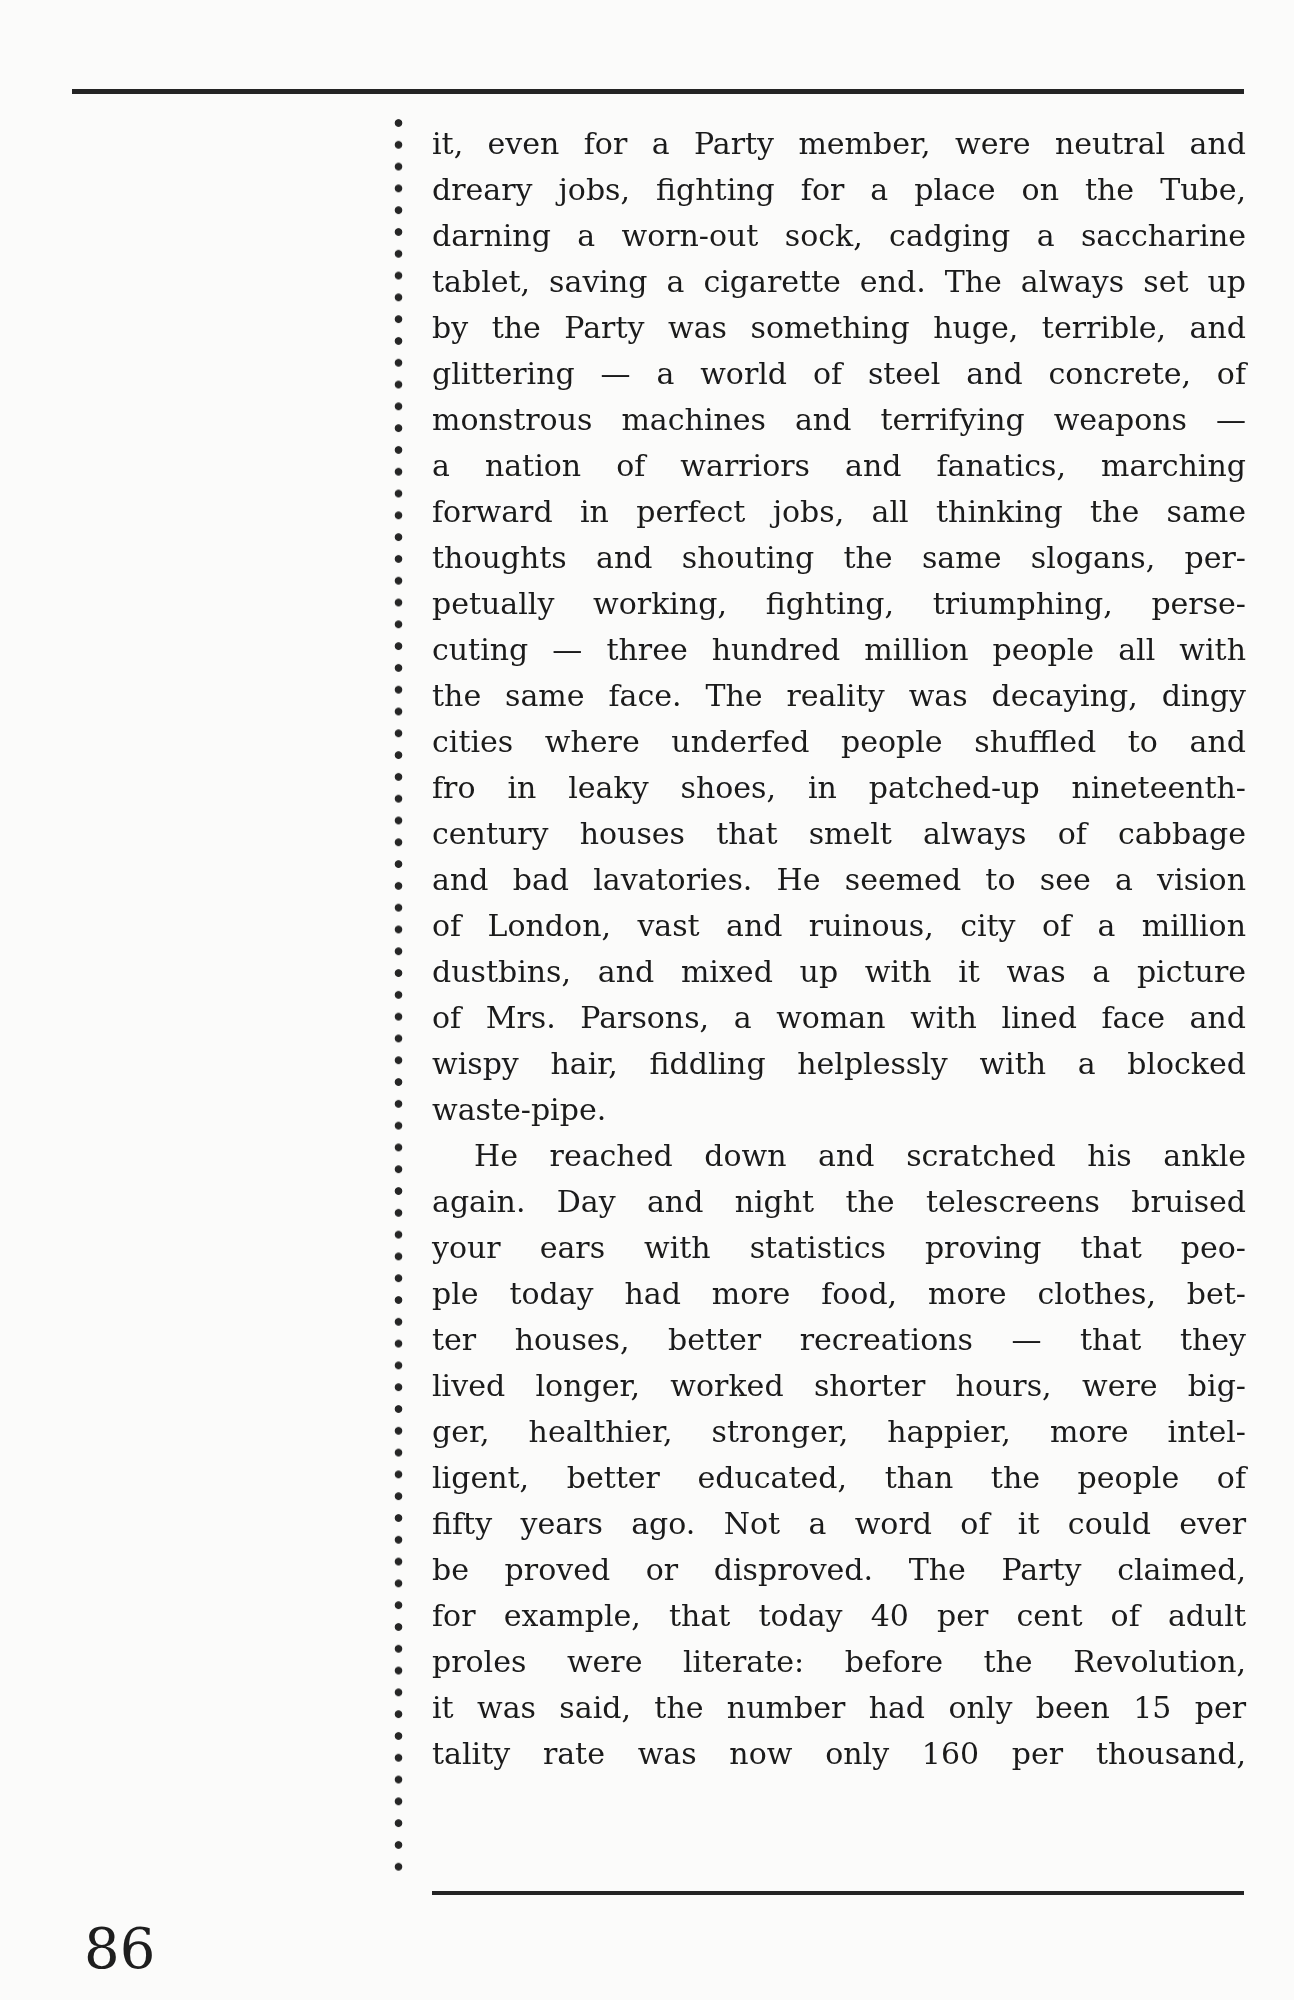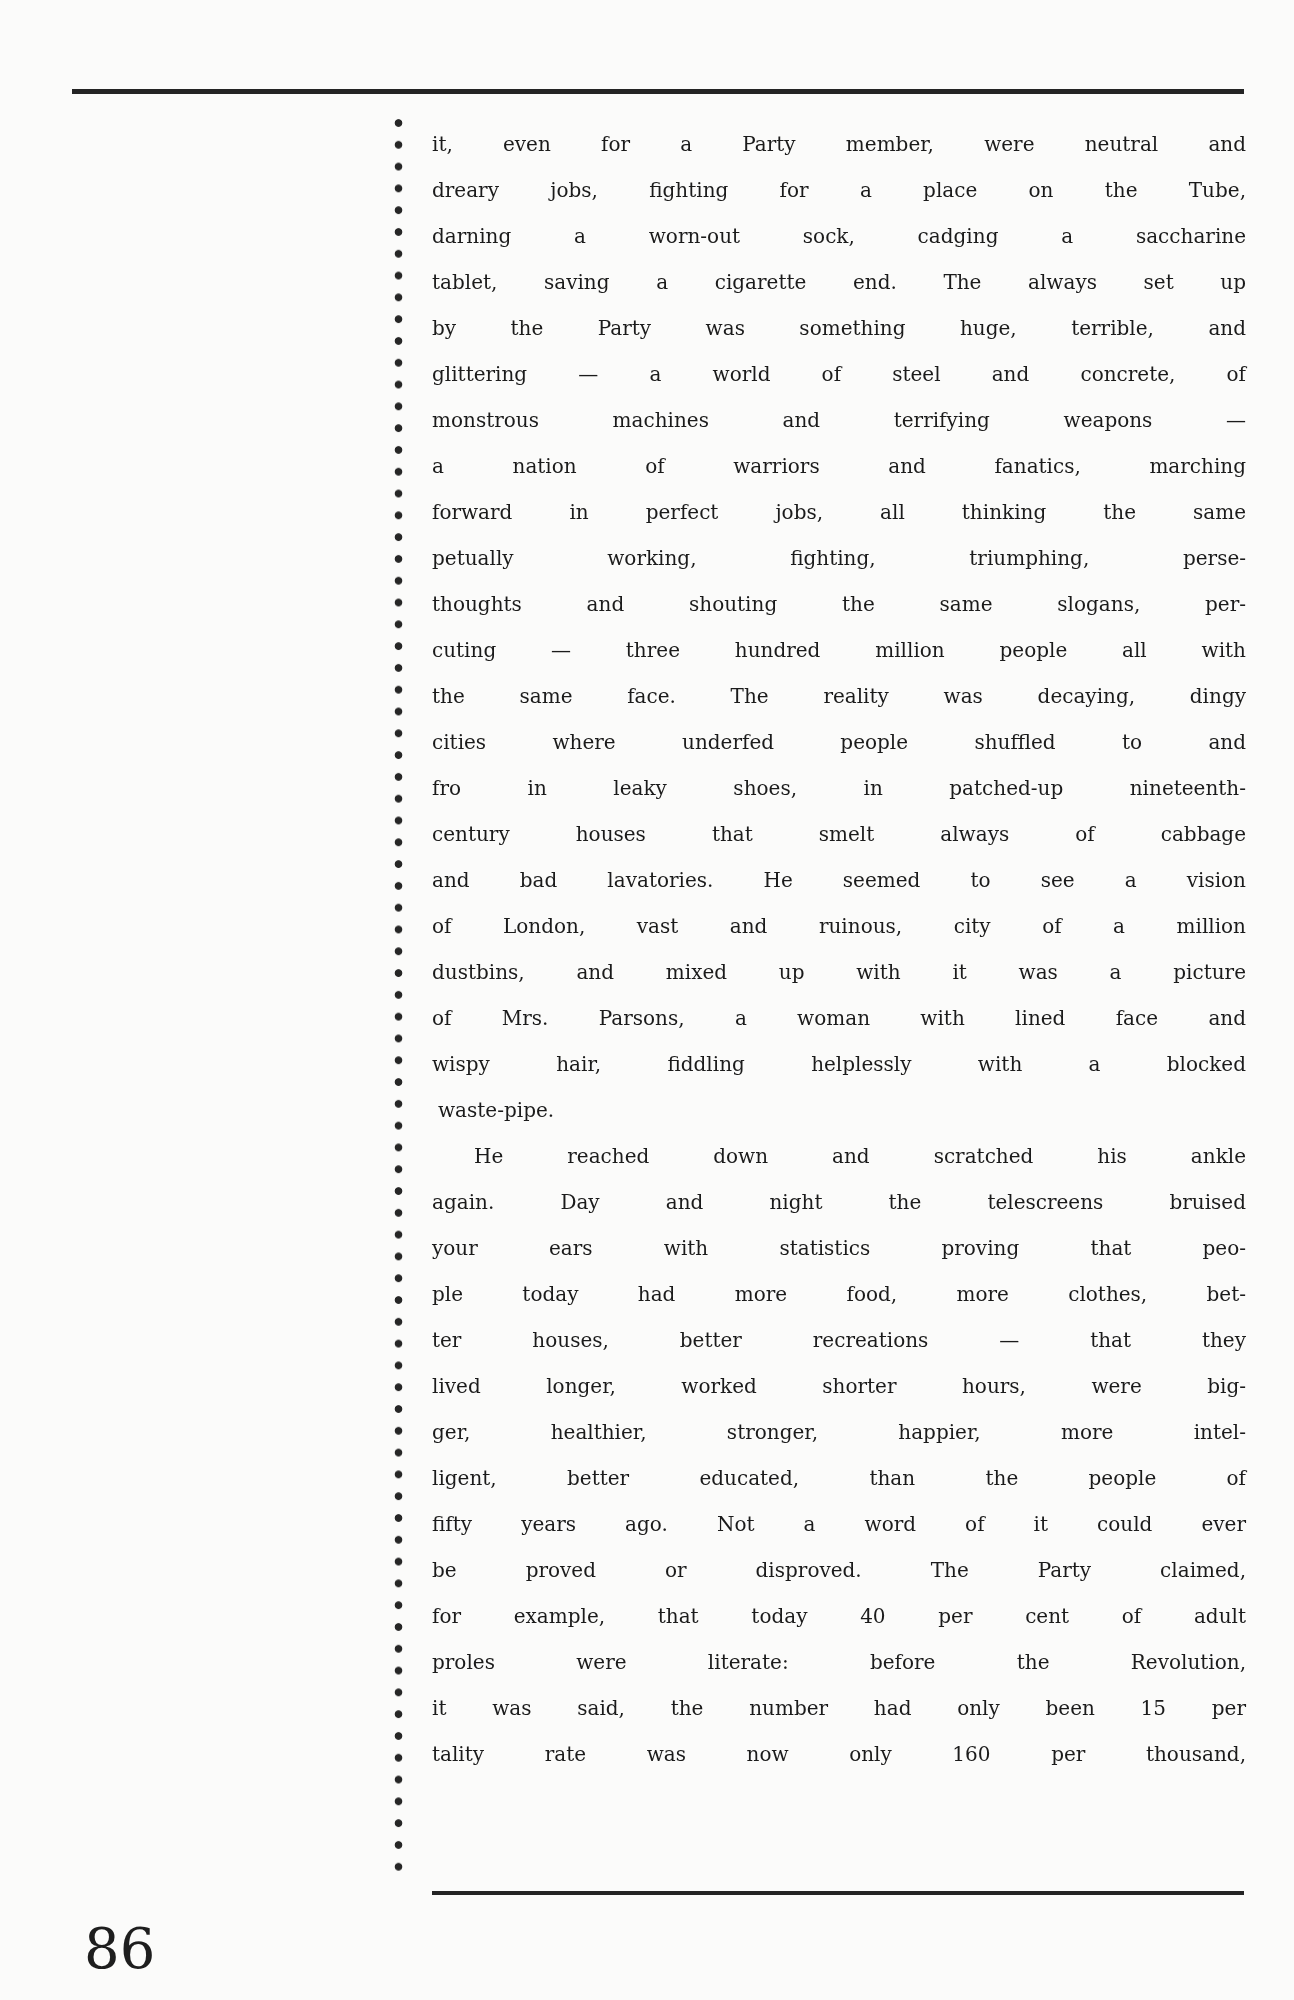--- a/index.html
+++ b/index.html
@@ -37,31 +37,31 @@
     height: 1764px;
     background-image: radial-gradient(circle at 4.5px 5px, #262626 3.4px, rgba(0,0,0,0) 4.2px);
     background-size: 9px 21.8px;
     background-repeat: repeat-y;
   }
   .text-block {
     position: absolute;
     left: 432px;
     top: 121px;
     width: 814px;
-    font-size: 20px;
+    font-size: 30px;
     line-height: 46px;
     color: #1b1b1b;
   }
   .line {
     height: 46px;
     text-align: justify;
     text-align-last: justify;
     overflow: visible;
   }
-  .line.no-just { text-align-last: left; margin-left: 6px; }
+  .line.no-just { text-align-last: left; }
   .line.indent  { text-indent: 42px; }
   .footer-rule {
     position: absolute;
     left: 432px;
     top: 1891px;
     width: 812px;
     height: 4px;
     background: #242424;
   }
   .page-number {
@@ -86,22 +86,22 @@
   <div class="text-block" id="text-block">
       <div class="line">it, even for a Party member, were neutral and</div>
       <div class="line">dreary jobs, fighting for a place on the Tube,</div>
       <div class="line">darning a worn-out sock, cadging a saccharine</div>
       <div class="line">tablet, saving a cigarette end. The always set up</div>
       <div class="line">by the Party was something huge, terrible, and</div>
       <div class="line">glittering — a world of steel and concrete, of</div>
       <div class="line">monstrous machines and terrifying weapons —</div>
       <div class="line">a nation of warriors and fanatics, marching</div>
       <div class="line">forward in perfect jobs, all thinking the same</div>
+      <div class="line">thoughts and shouting the same slogans, per-</div>
       <div class="line">petually working, fighting, triumphing, perse-</div>
-      <div class="line">thoughts and shouting the same slogans, per-</div>
       <div class="line">cuting — three hundred million people all with</div>
       <div class="line">the same face. The reality was decaying, dingy</div>
       <div class="line">cities where underfed people shuffled to and</div>
       <div class="line">fro in leaky shoes, in patched-up nineteenth-</div>
       <div class="line">century houses that smelt always of cabbage</div>
       <div class="line">and bad lavatories. He seemed to see a vision</div>
       <div class="line">of London, vast and ruinous, city of a million</div>
       <div class="line">dustbins, and mixed up with it was a picture</div>
       <div class="line">of Mrs. Parsons, a woman with lined face and</div>
       <div class="line">wispy hair, fiddling helplessly with a blocked</div>

